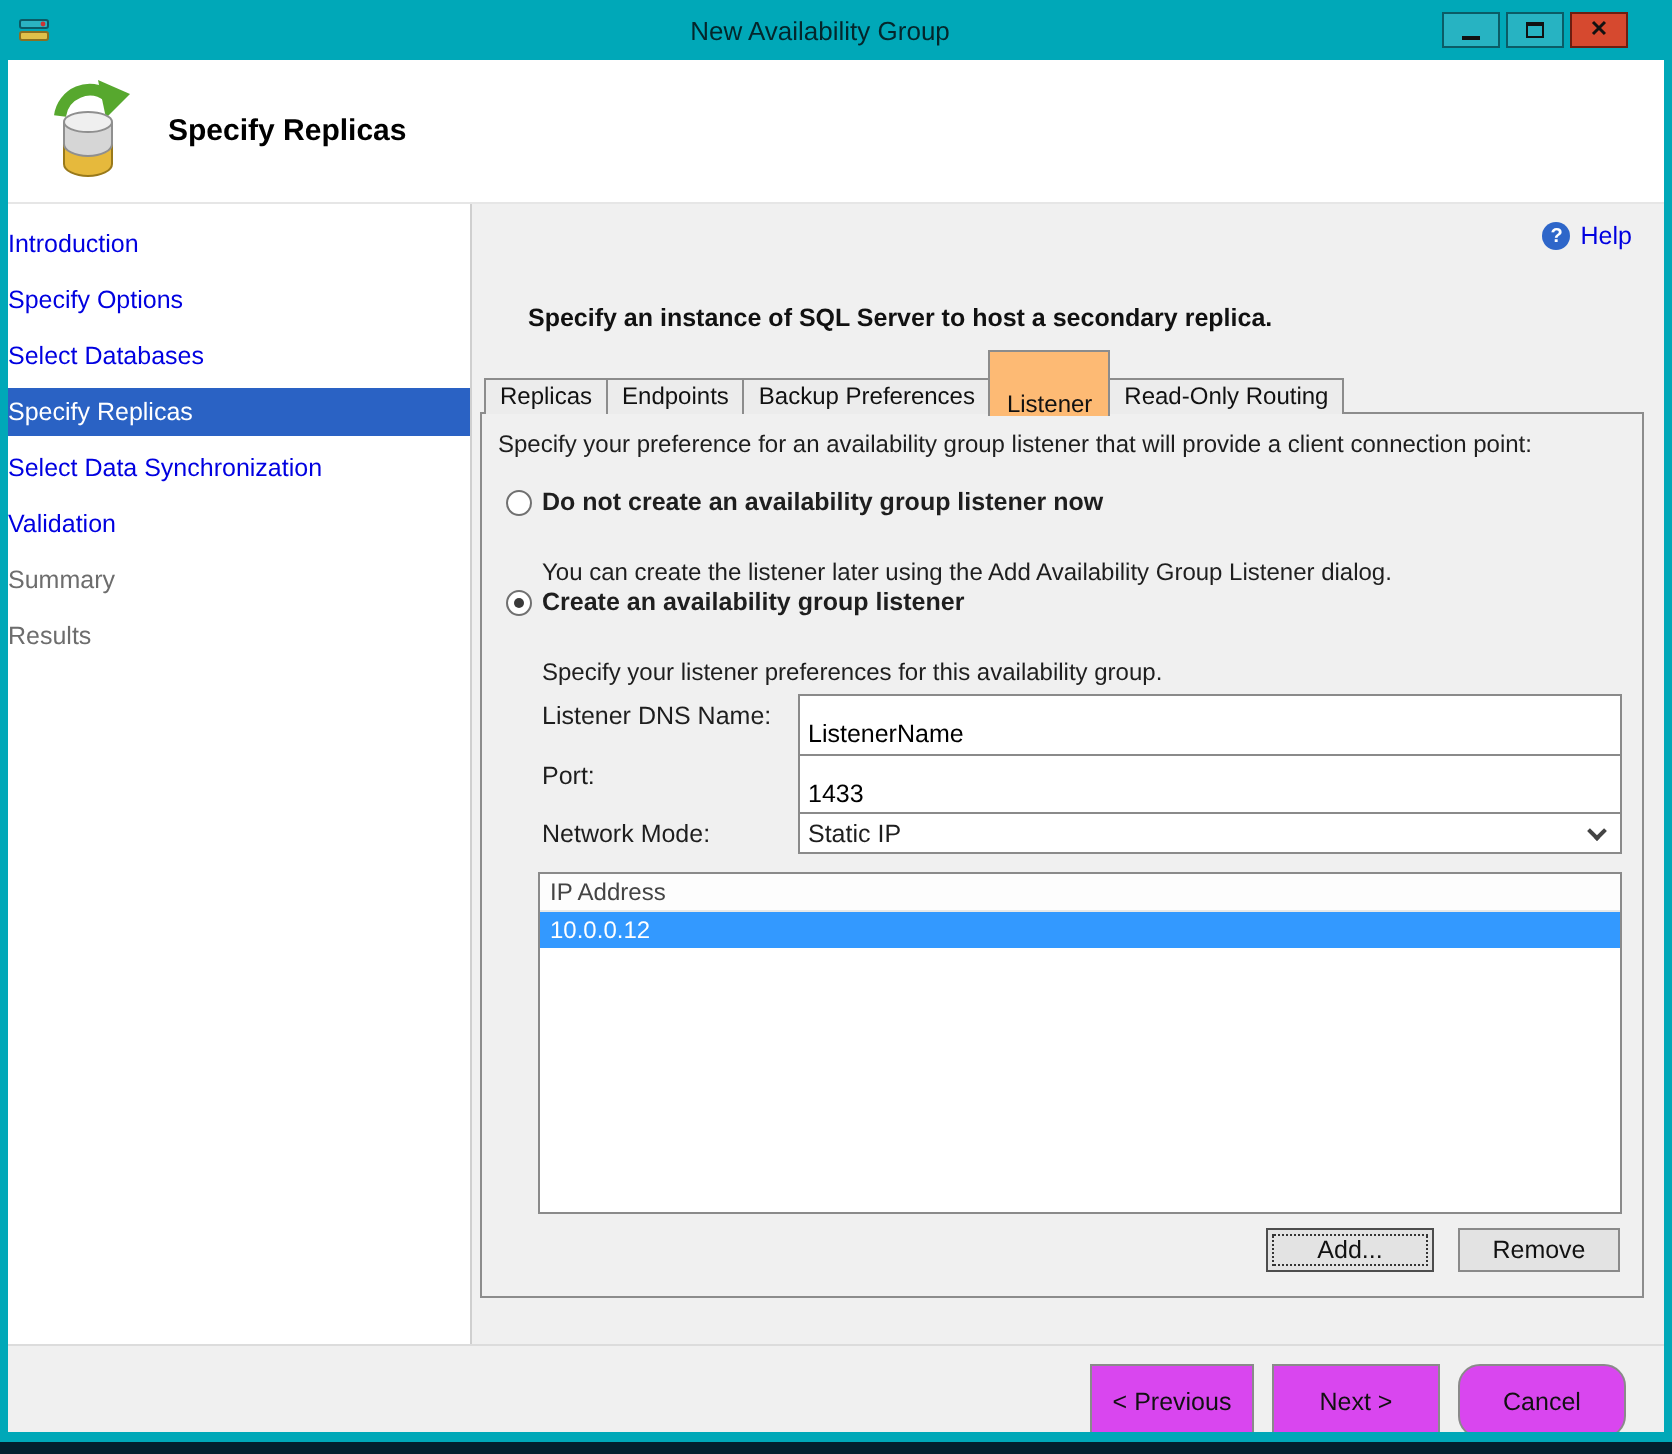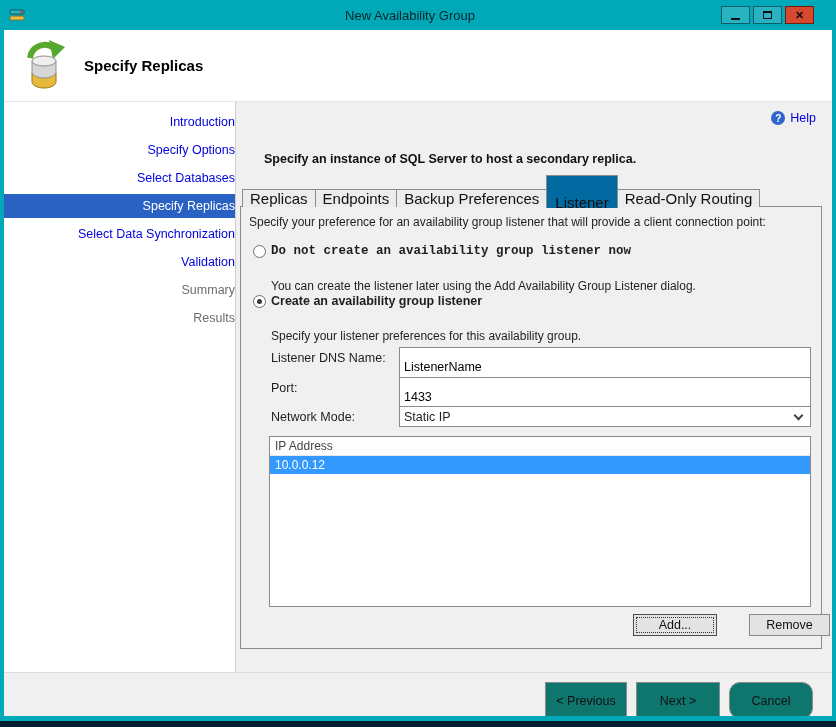--- a/index.html
+++ b/index.html
@@ -33,37 +33,37 @@
 
   .header { position: absolute; left: 0; top: 0; right: 0; height: 72px;
             background: #fff; border-bottom: 1px solid #e6e6e6; }
   .header-icon { position: absolute; left: 16px; top: 10px; width: 48px; height: 52px; }
   .header-title { position: absolute; left: 80px; top: 27px; font-size: 15px; font-weight: 700; color: #000; }
 
   
   .sidebar { position: absolute; left: 0; top: 72px; width: 232px; height: 570px;
              background: #fff; border-right: 1px solid #cfcfcf; padding-top: 8px; }
   .nav-item { height: 24px; line-height: 24px; padding-left: 0; margin-bottom: 4px;
-              color: #0000e0; cursor: pointer; white-space: nowrap; text-align: right; }
+              color: #0000e0; cursor: pointer; white-space: nowrap; }
   .nav-item.selected { background: #2a62c4; color: #fff; }
   .nav-item.disabled { color: #6d6d6d; cursor: default; }
 
   
   .help { position: absolute; top: 81px; right: 16px; display: flex; align-items: center;
           gap: 5px; color: #0000e0; cursor: pointer; }
   .help-icon { width: 14px; height: 14px; border-radius: 50%; background: #2e66c9; color: #fff;
                font-size: 10px; font-weight: 700; display: flex; align-items: center; justify-content: center; }
   .instruction { position: absolute; left: 260px; top: 122px; font-weight: 700; color: #111; white-space: nowrap; }
 
   .tabs { position: absolute; left: 238px; top: 155px; height: 22px;
           display: flex; align-items: flex-end; z-index: 2; }
   .tab { height: 18px; line-height: 17px; padding: 0 7px; background: #ececec;
          border: 1px solid #8c8c8c; border-bottom: none; margin-right: -1px;
-         font-size: 15px; color: #111; cursor: pointer; white-space: nowrap; }
-  .tab.active { height: 22px; line-height: 21px; background: #0369a1;
+         font-size: 12px; color: #111; cursor: pointer; white-space: nowrap; }
+  .tab.active { height: 22px; line-height: 21px; background: #fdba74;
                 margin-bottom: -1px; position: relative; z-index: 3; padding: 16px 8px; margin-top: 28px; }
 
   .panel { position: absolute; left: 236px; top: 176px; width: 582px; height: 443px;
            background: #f0f0f0; border: 1px solid #8c8c8c; z-index: 1; }
   .panel-intro { position: absolute; left: 8px; top: 8px; font-size: 12px; white-space: nowrap; }
 
   .radio { position: absolute; width: 13px; height: 13px; border: 1px solid #707070;
            border-radius: 50%; background: #fff; cursor: pointer; }
   .radio.checked::after { content: ""; position: absolute; left: 3px; top: 3px;
                           width: 5px; height: 5px; border-radius: 50%; background: #3a3a3a; }
@@ -84,26 +84,26 @@
             background: #fff; border: 1px solid #8a8a8a; }
   .iplist-header { height: 19px; line-height: 18px; padding-left: 5px; color: #444;
                    border-bottom: 1px solid #e8e8e8; font-size: 12px; background: #fdfdfd; }
   .iplist-row { height: 18px; line-height: 18px; padding-left: 5px; background: #3399ff;
                 color: #fff; font-size: 12px; cursor: pointer; }
 
   .btn { position: absolute; height: 22px; background: #e3e3e3; border: 1px solid #8a8a8a;
          font-family: inherit; font-size: 12.5px; color: #111; cursor: pointer; text-align: center; }
   .btn-add { left: 392px; top: 407px; width: 84px; border-color: #4d4d4d;
              outline: 1px dotted #333; outline-offset: -4px; }
-  .btn-remove { left: 508px; top: 407px; width: 81px; }
+  .btn-remove { left: 488px; top: 407px; width: 81px; }
 
   
   .footer { position: absolute; left: 0; right: 0; top: 642px; height: 44px;
             background: #f0f0f0; border-top: 1px solid #dcdcdc; }
-  .fbtn { position: absolute; top: 9px; height: 37px; background: #0f766e;
+  .fbtn { position: absolute; top: 9px; height: 37px; background: #d946ef;
           border: 1px solid #8a8a8a; font-family: inherit; font-size: 12.5px;
           color: #111; cursor: pointer; text-align: center; }
   .fbtn-prev { left: 541px; width: 82px; }
   .fbtn-next { left: 632px; width: 84px; }
   .fbtn-cancel { left: 725px; width: 84px; border-radius: 11px; }
 </style>
 </head>
 <body>
 
 <div class="titlebar">
@@ -166,21 +166,21 @@
     <span class="tab">Endpoints</span>
     <span class="tab">Backup Preferences</span>
     <span class="tab active">Listener</span>
     <span class="tab">Read-Only Routing</span>
   </div>
 
   <div class="panel">
     <div class="panel-intro">Specify your preference for an availability group listener that will provide a client connection point:</div>
 
     <span class="radio" style="left:12px; top:38px;"></span>
-    <span class="opt-label" style="left:30px; top:37px;font-family:Liberation Mono, monospace;">Do not create an availability group listener now</span>
+    <span class="opt-label" style="left:30px; top:37px;">Do not create an availability group listener now</span>
     <span class="opt-sub" style="left:30px; top:59px;">You can create the listener later using the Add Availability Group Listener dialog.</span>
 
     <span class="radio checked" style="left:12px; top:88px;"></span>
     <span class="opt-label" style="left:30px; top:87px;">Create an availability group listener</span>
     <span class="opt-sub" style="left:30px; top:109px;">Specify your listener preferences for this availability group.</span>
 
     <span class="f-label" style="top:144px;">Listener DNS Name:</span>
     <input class="f-input" style="top: 140px;" type="text" value="ListenerName">
 
     <span class="f-label" style="top:174px;">Port:</span>

